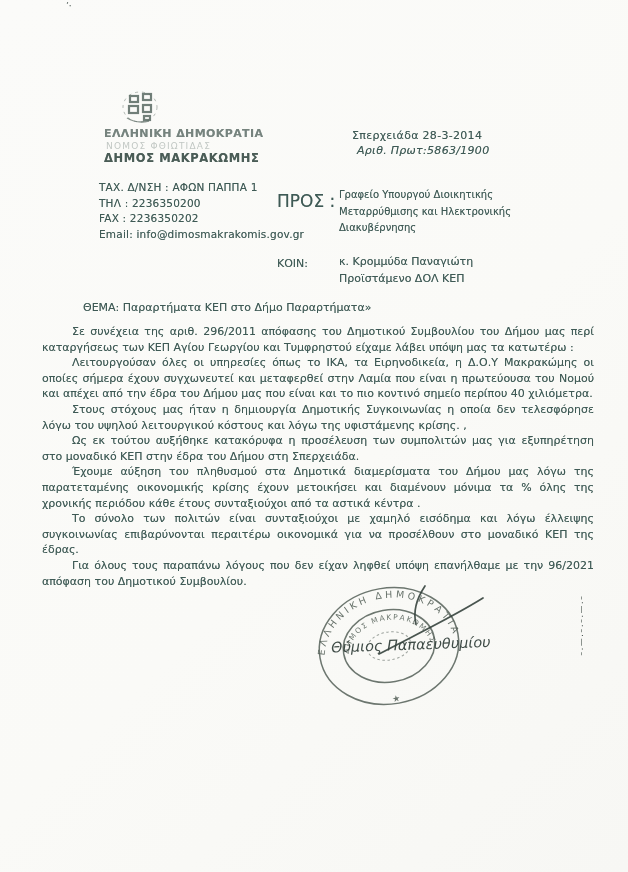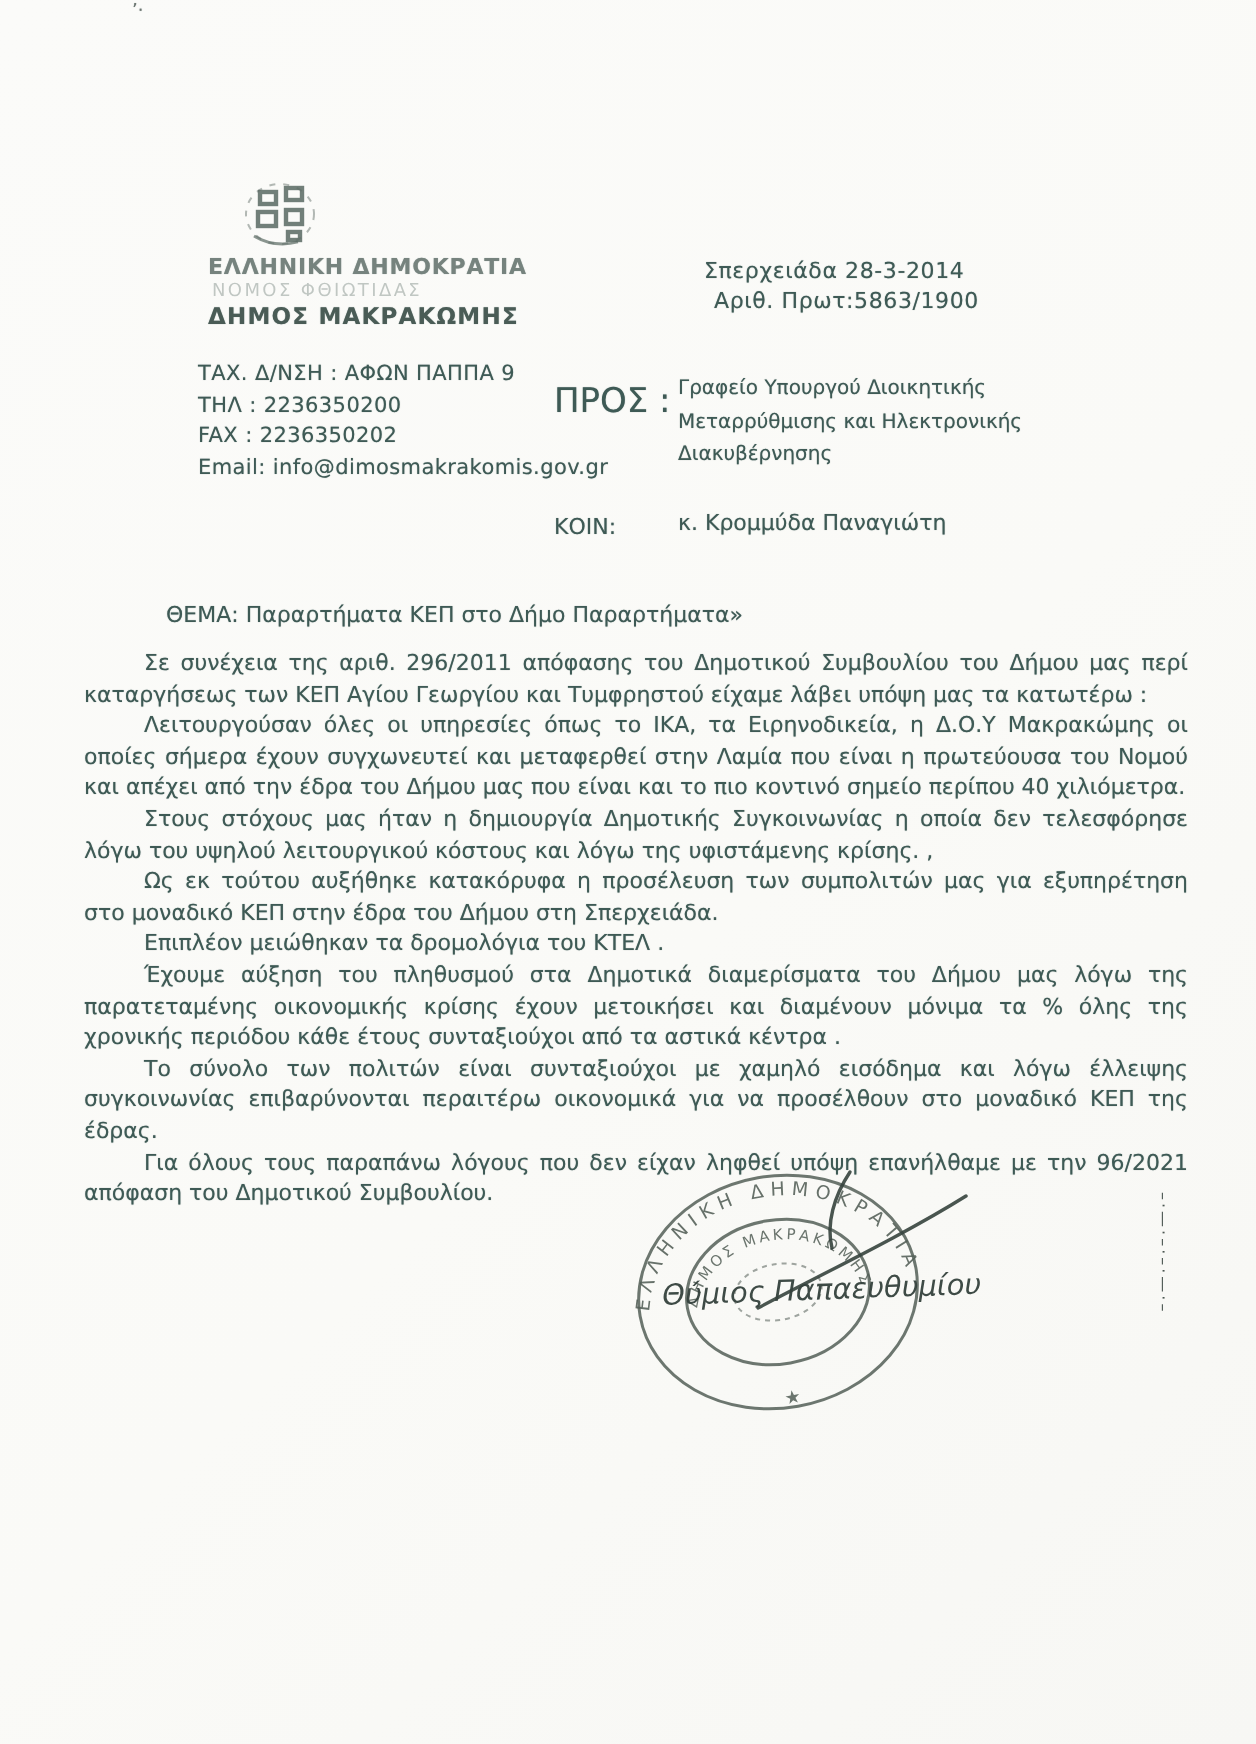--- a/index.html
+++ b/index.html
@@ -15,21 +15,21 @@
   
   .top-mark { left:66px; top:1px; font-size:9px; color:#4a5550; opacity:.8; }
 
   
   .logo { left:119px; top:88px; }
   .hdr-republic { left:104px; top:127px; font-size:11px; font-weight:600; letter-spacing:.4px; color:#566660; opacity:.8; }
   .hdr-prefecture { left:106px; top:141px; font-size:9px; letter-spacing:1.2px; color:#6a7a74; opacity:.4; filter:blur(.3px); }
   .hdr-municipality { left:104px; top:151px; font-size:11.5px; font-weight:700; letter-spacing:.6px; color:#4a5c56; }
 
   .date-line { left:352px; top:129px; font-size:11px; letter-spacing:.3px; }
-  .proto-line { left:357px; top:144px; font-size:11px; letter-spacing:.3px; }
+  .proto-line { left:357px; top:144px; font-size:11px; letter-spacing:.3px;font-style:italic; }
 
   .contact { left:99px; top:180px; font-size:10.5px; line-height:15.6px; letter-spacing:.2px; }
   .contact div { white-space:nowrap; }
 
   .to-label { left:277px; top:191px; font-size:17px; }
   .to-lines { left:339px; top:187px; font-size:10px; line-height:16.5px; width:210px; }
   .cc-label { left:277px; top:257px; font-size:11px; }
   .cc-lines { left:339px; top:254px; font-size:11px; line-height:16.5px; width:210px; }
 
   .subject { left:83px; top:301px; font-size:11px; width:480px; }
@@ -73,45 +73,45 @@
   </span>
 
   <div class="abs hdr-republic scan">ΕΛΛΗΝΙΚΗ ΔΗΜΟΚΡΑΤΙΑ</div>
   <div class="abs hdr-prefecture">ΝΟΜΟΣ ΦΘΙΩΤΙΔΑΣ</div>
   <div class="abs hdr-municipality scan">ΔΗΜΟΣ ΜΑΚΡΑΚΩΜΗΣ</div>
 
   <div class="abs date-line scan">Σπερχειάδα 28-3-2014</div>
   <div class="abs proto-line scan">Αριθ. Πρωτ:5863/1900</div>
 
   <div class="abs contact scan">
-    <div>ΤΑΧ. Δ/ΝΣΗ : ΑΦΩΝ ΠΑΠΠΑ 9</div>
+    <div>ΤΑΧ. Δ/ΝΣΗ : ΑΦΩΝ ΠΑΠΠΑ 1</div>
     <div>ΤΗΛ : 2236350200</div>
     <div>FAX : 2236350202</div>
     <div>Email: info@dimosmakrakomis.gov.gr</div>
   </div>
 
   <div class="abs to-label scan">ΠΡΟΣ :</div>
   <div class="abs to-lines scan">
     <div>Γραφείο Υπουργού Διοικητικής</div>
     <div>Μεταρρύθμισης και Ηλεκτρονικής</div>
     <div>Διακυβέρνησης</div>
   </div>
   <div class="abs cc-label scan">ΚΟΙΝ:</div>
   <div class="abs cc-lines scan">
     <div>κ. Κρομμύδα Παναγιώτη</div>
+    <div>Προϊστάμενο ΔΟΛ ΚΕΠ</div>
   </div>
 
   <div class="abs subject scan">ΘΕΜΑ: Παραρτήματα ΚΕΠ στο Δήμο Παραρτήματα»</div>
 
   <div class="abs body-text scan">
     <p>Σε συνέχεια της αριθ. 296/2011 απόφασης του Δημοτικού Συμβουλίου του Δήμου μας περί καταργήσεως των ΚΕΠ Αγίου Γεωργίου και Τυμφρηστού είχαμε λάβει υπόψη μας τα κατωτέρω :</p>
     <p>Λειτουργούσαν όλες οι υπηρεσίες όπως το ΙΚΑ, τα Ειρηνοδικεία, η Δ.Ο.Υ Μακρακώμης οι οποίες σήμερα έχουν συγχωνευτεί και μεταφερθεί στην Λαμία που είναι η πρωτεύουσα του Νομού και απέχει από την έδρα του Δήμου μας που είναι και το πιο κοντινό σημείο περίπου 40 χιλιόμετρα.</p>
     <p>Στους στόχους μας ήταν η δημιουργία Δημοτικής Συγκοινωνίας η οποία δεν τελεσφόρησε λόγω του υψηλού λειτουργικού κόστους και λόγω της υφιστάμενης κρίσης. ,</p>
     <p>Ως εκ τούτου αυξήθηκε κατακόρυφα η προσέλευση των συμπολιτών μας για εξυπηρέτηση στο μοναδικό ΚΕΠ στην έδρα του Δήμου στη Σπερχειάδα.</p>
-    <p>Επιπλέον μειώθηκαν τα δρομολόγια του ΚΤΕΛ .</p>
     <p>Έχουμε αύξηση του πληθυσμού στα Δημοτικά διαμερίσματα του Δήμου μας λόγω της παρατεταμένης οικονομικής κρίσης έχουν μετοικήσει και διαμένουν μόνιμα τα % όλης της χρονικής περιόδου κάθε έτους συνταξιούχοι από τα αστικά κέντρα .</p>
     <p>Το σύνολο των πολιτών είναι συνταξιούχοι με χαμηλό εισόδημα και λόγω έλλειψης συγκοινωνίας επιβαρύνονται περαιτέρω οικονομικά για να προσέλθουν στο μοναδικό ΚΕΠ της έδρας.</p>
     <p>Για όλους τους παραπάνω λόγους που δεν είχαν ληφθεί υπόψη επανήλθαμε με την 96/2021 απόφαση του Δημοτικού Συμβουλίου.</p>
   </div>
 
   <span class="abs stamp-wrap">
     <svg width="235" height="135" viewBox="0 0 235 135">
       <defs>
         <path id="arcOuter" d="M 40,74 A 66,56 0 1 1 172,74"></path>
         <path id="arcInner" d="M 64,74 A 42,34 0 1 1 148,74"></path>

